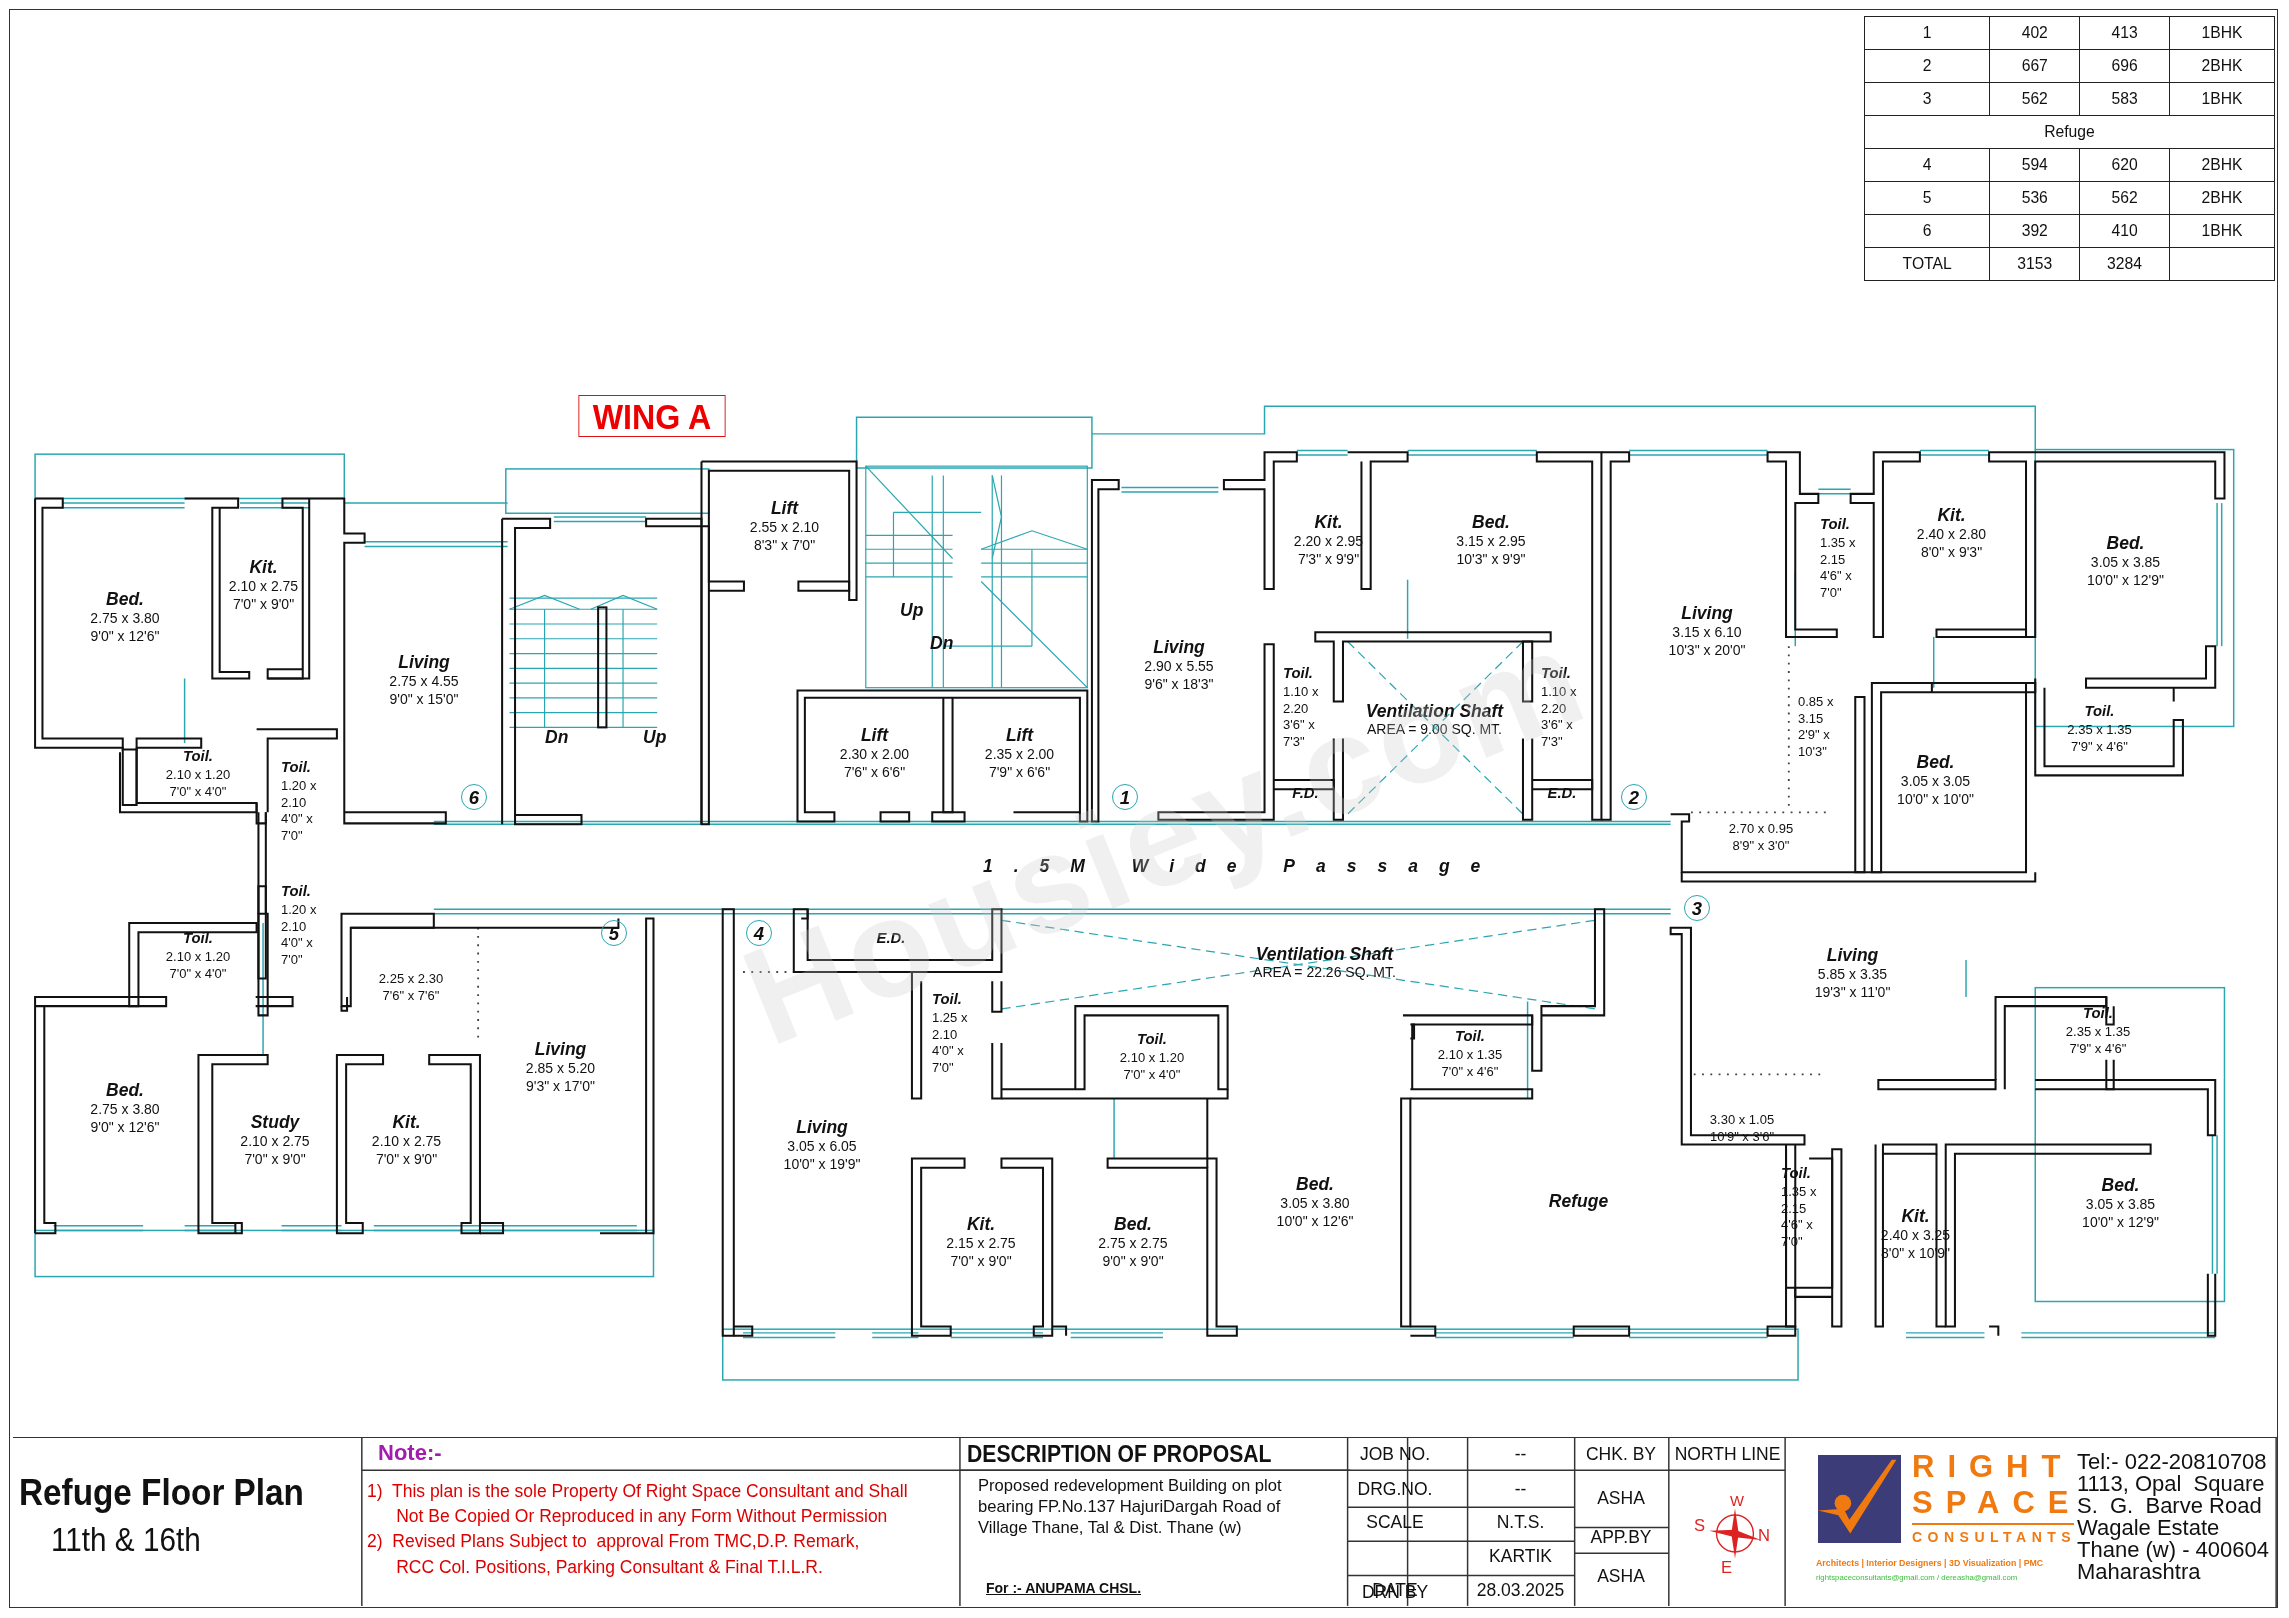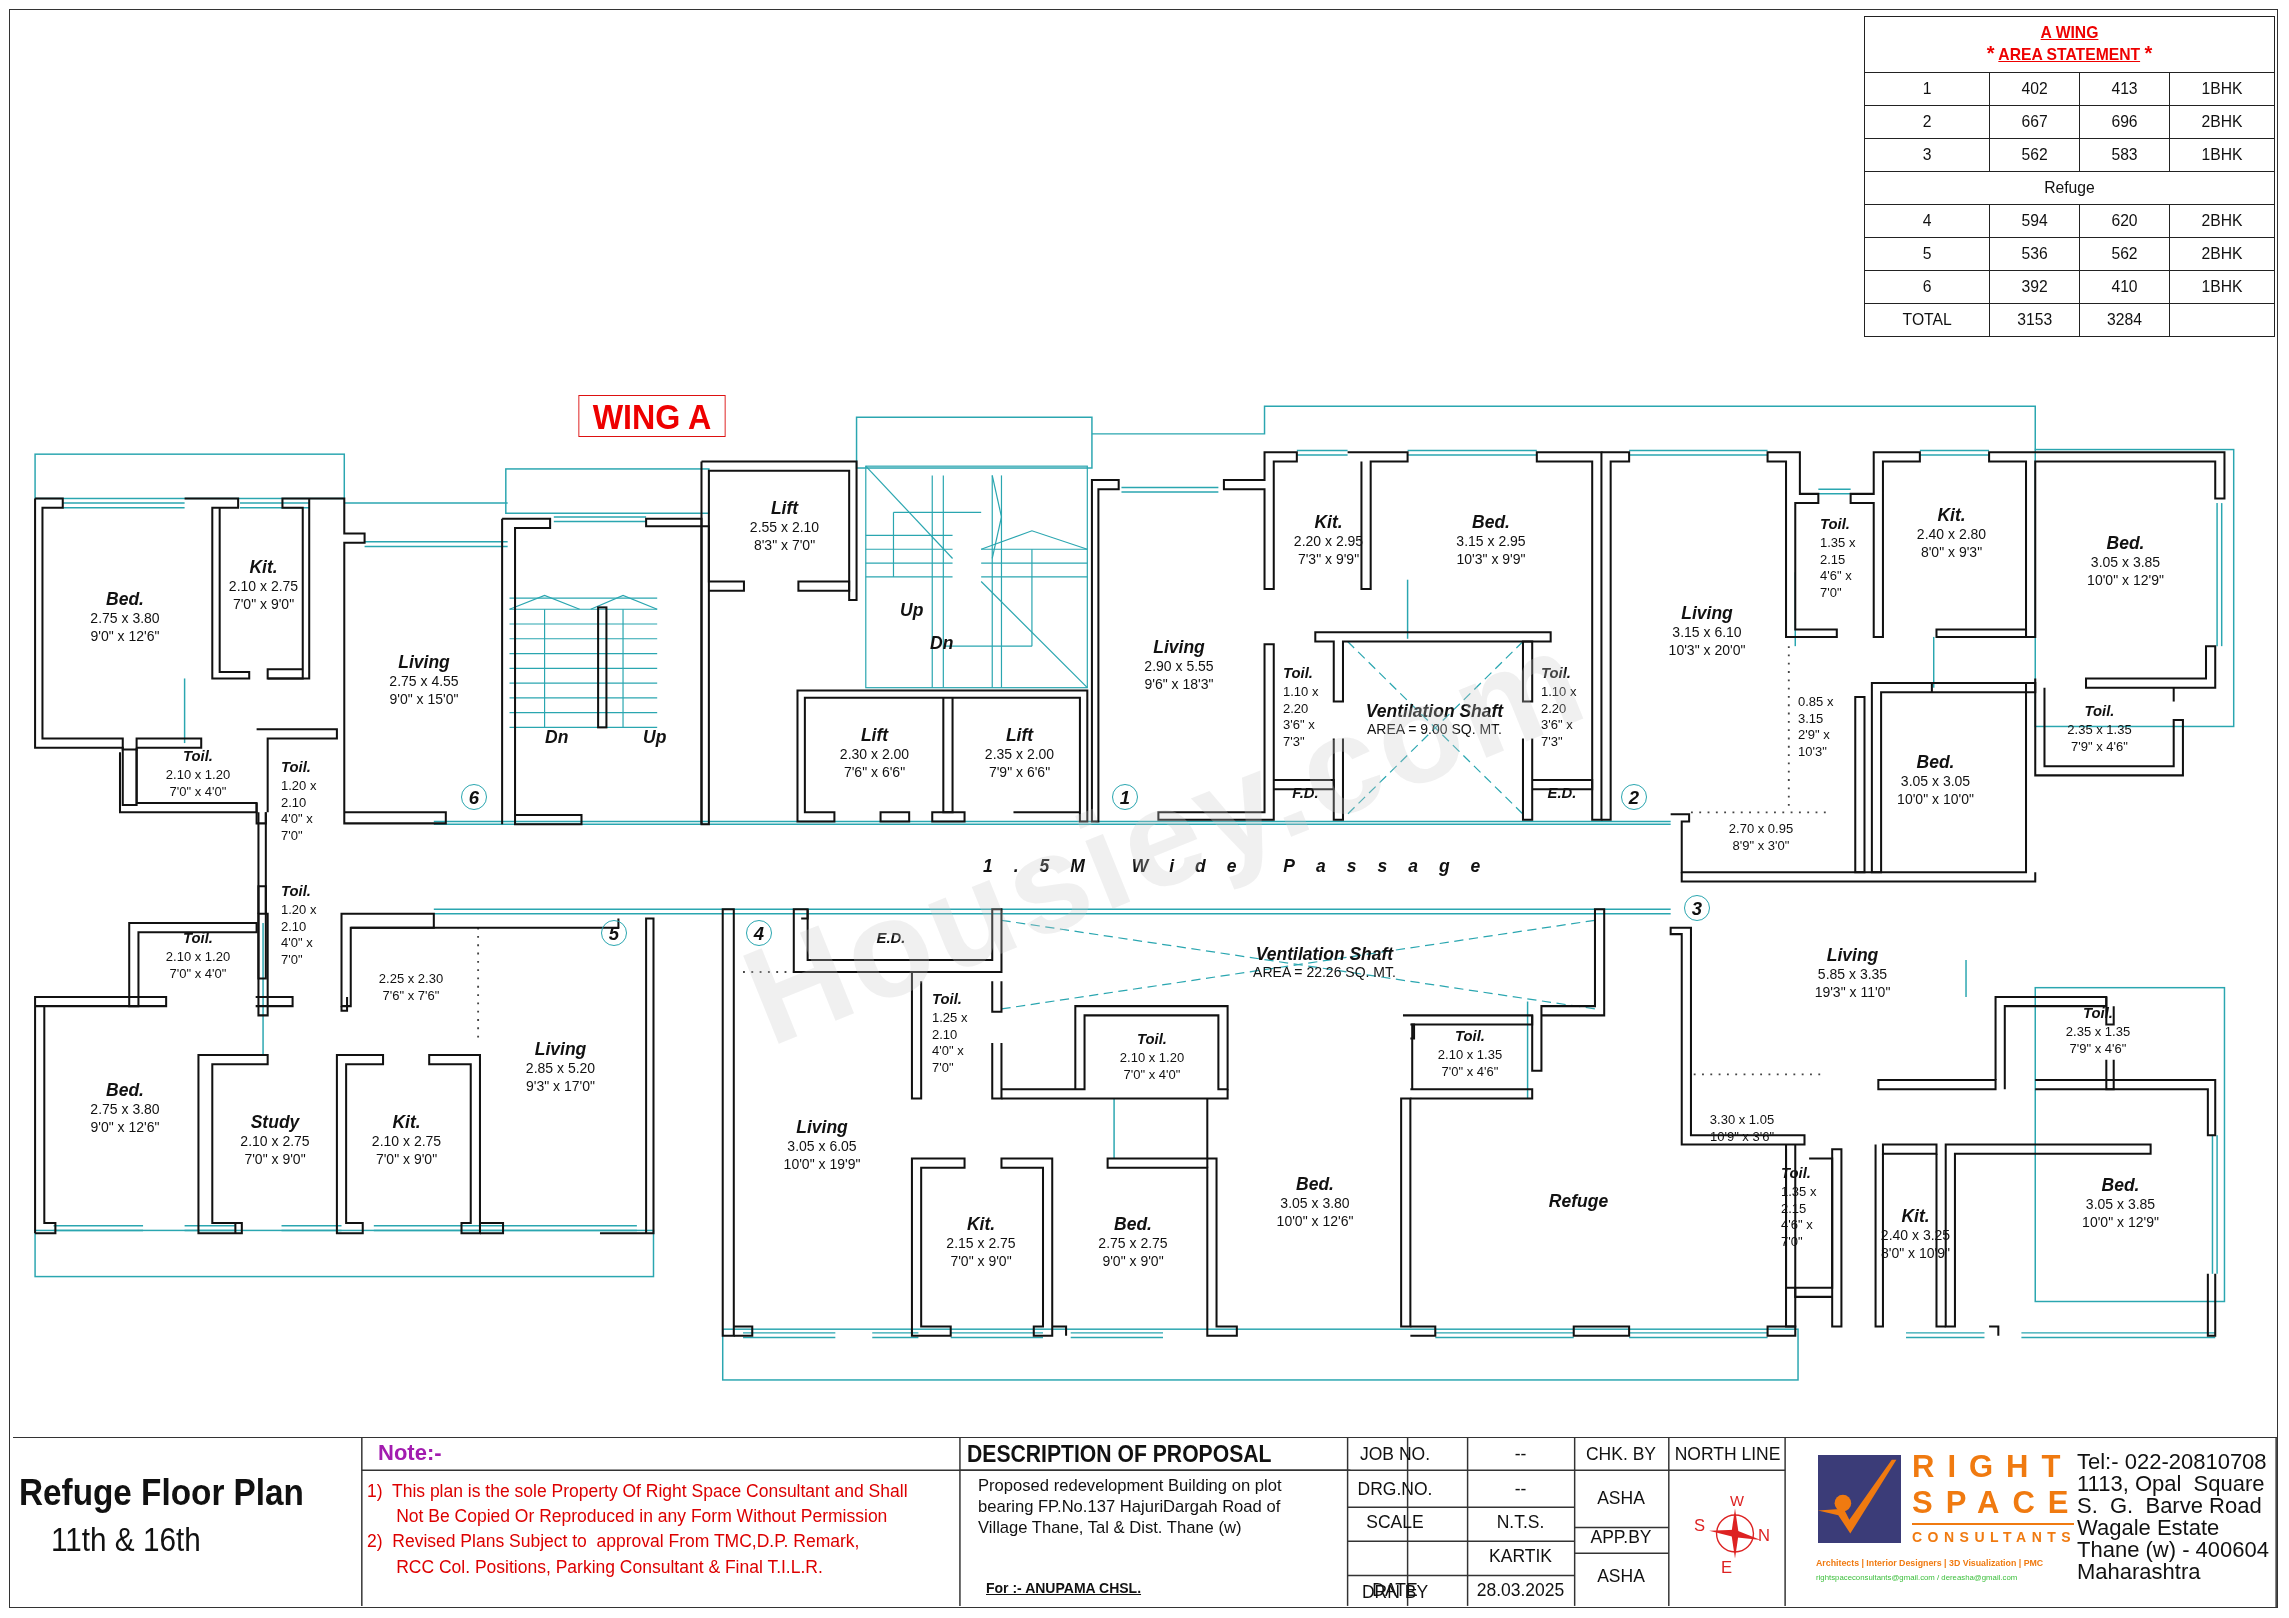--- a/index.html
+++ b/index.html
@@ -42,28 +42,20 @@
   .logo-word{position:absolute;color:#f07a10;font-weight:bold;font-family:"Liberation Sans",sans-serif;}
   .addr{position:absolute;left:2077px;top:1451px;font-size:22px;line-height:22px;white-space:pre;}
 </style>
 </head>
 <body>
 
 <div class="frame"></div>
 
 <table class="area-table">
   <tbody>
-      <tr>
-    <td colspan="4" class="title-cell">
-      <u>A WING</u><br>
-      <span style="font-size:20px">*</span>
-      <u>AREA STATEMENT</u>
-      <span style="font-size:20px">*</span>
-    </td>
-  </tr>
   <tr>
         <td>1</td>
         <td>402</td>
         <td>413</td>
         <td>1BHK</td>
       </tr>
   <tr>
         <td>2</td>
         <td>667</td>
         <td>696</td>

